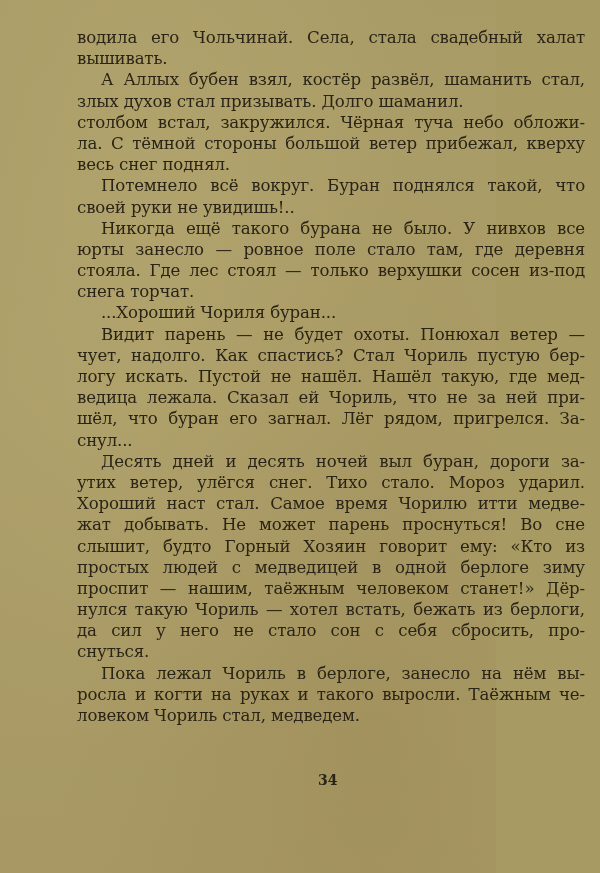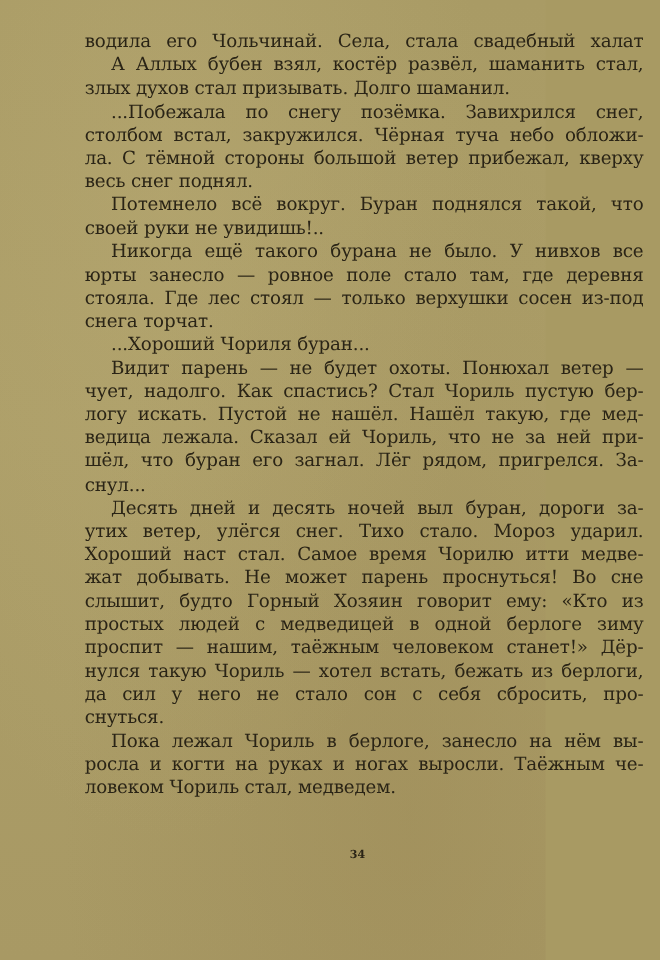--- a/index.html
+++ b/index.html
@@ -43,43 +43,43 @@
     .line.last {
       text-align-last: left;
     }
     .line.indent {
       padding-left: 24px;
     }
     .page-number {
       position: absolute;
       left: 318px;
       top: 772px;
-      font-size: 10px;
+      font-size: 14px;
       font-weight: bold;
       font-family: "DejaVu Serif", "Liberation Serif", serif;
       color: #2a2416;
     }
   </style>
 </head>
 <body>
 
 <div class="page">
   <div class="text-block">
 
     <div>
       <span class="line">водила его Чольчинай. Села, стала свадебный халат</span>
+      <span class="line last">вышивать.</span>
     </div>
 
     <div>
       <span class="line indent">А Аллых бубен взял, костёр развёл, шаманить стал,</span>
       <span class="line last">злых духов стал призывать. Долго шаманил.</span>
     </div>
 
     <div>
-      <span class="line indent">...Побежала по снегу позёмка. Завихрился снег,</span>
       <span class="line">столбом встал, закружился. Чёрная туча небо обложи-</span>
       <span class="line">ла. С тёмной стороны большой ветер прибежал, кверху</span>
       <span class="line last">весь снег поднял.</span>
     </div>
 
     <div>
       <span class="line indent">Потемнело всё вокруг. Буран поднялся такой, что</span>
       <span class="line last">своей руки не увидишь!..</span>
     </div>
 
@@ -111,20 +111,20 @@
       <span class="line">слышит, будто Горный Хозяин говорит ему: «Кто из</span>
       <span class="line">простых людей с медведицей в одной берлоге зиму</span>
       <span class="line">проспит — нашим, таёжным человеком станет!» Дёр-</span>
       <span class="line">нулся такую Чориль — хотел встать, бежать из берлоги,</span>
       <span class="line">да сил у него не стало сон с себя сбросить, про-</span>
       <span class="line last">снуться.</span>
     </div>
 
     <div>
       <span class="line indent">Пока лежал Чориль в берлоге, занесло на нём вы-</span>
-      <span class="line">росла и когти на руках и ногах выросли. Таёжным че-</span>
+      <span class="line">росла и когти на руках и такого выросли. Таёжным че-</span>
       <span class="line last">ловеком Чориль стал, медведем.</span>
     </div>
 
   </div>
 
   <div class="page-number">34</div>
 </div>
 
 </body></html>

